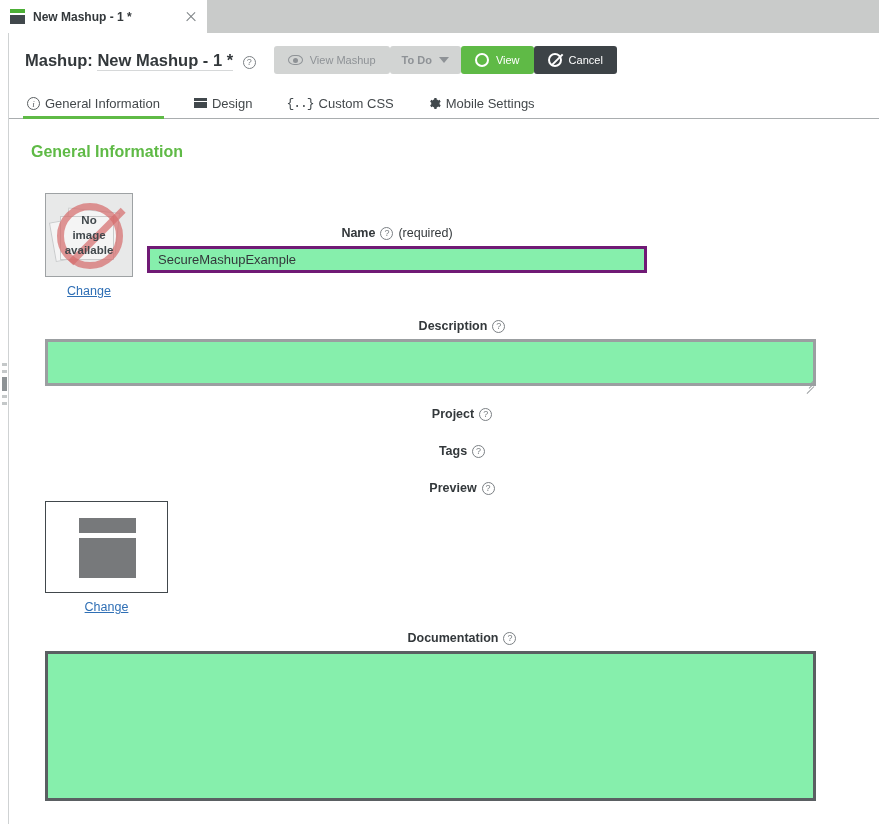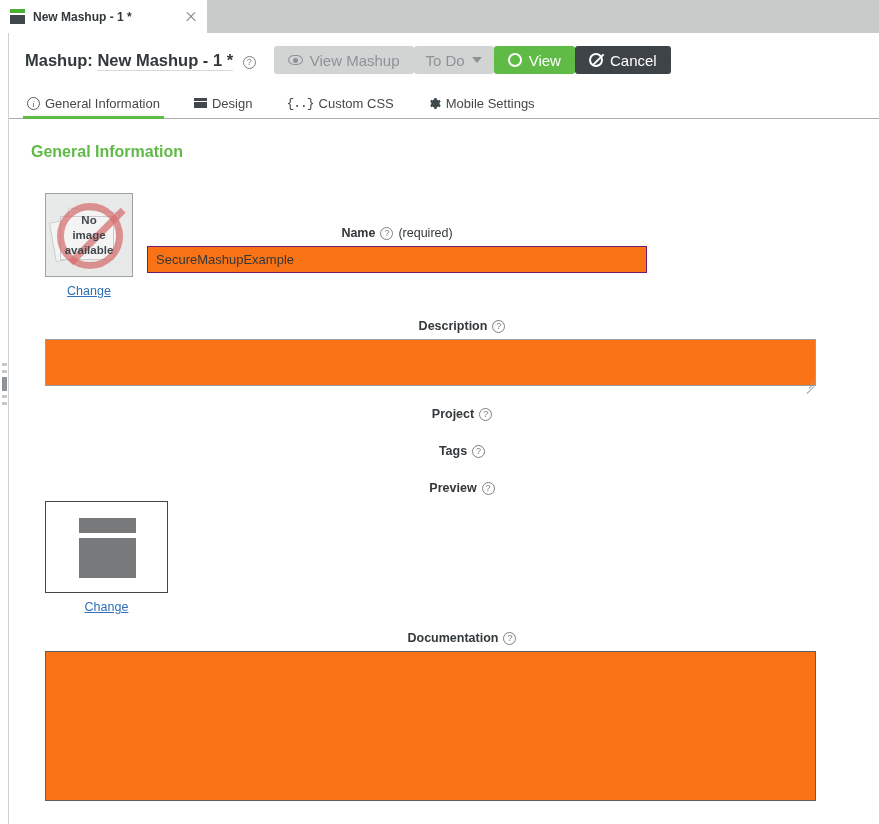--- a/index.html
+++ b/index.html
@@ -132,35 +132,35 @@
 
   .btn {
     display: inline-flex;
     align-items: center;
     justify-content: center;
     gap: 7px;
     height: 28px;
     padding: 0 14px;
     border: none;
     border-radius: 3px;
-    font-size: 15px;
+    font-size: 11px;
     font-family: "Liberation Sans", sans-serif;
     cursor: pointer;
     white-space: nowrap;
   }
   .btn-disabled {
     background: #d2d4d3;
     color: #8e9296;
     cursor: default;
   }
   .btn-primary { background: #5fba46; color: #ffffff; }
   .btn-dark    { background: #3d4347; color: #ffffff; }
 
   .btn-view { margin-left: 18px; }
-  .btn-todo { padding: 14px 12px; }
+  .btn-todo { padding: 14px 12px; font-weight: bold; }
 
   
   .ico-eye {
     width: 15px; height: 10px;
     position: relative;
     flex: 0 0 auto;
   }
   .ico-eye::before {
     content: "";
     position: absolute; inset: 0;
@@ -354,22 +354,22 @@
   }
   .field-label .req {
     font-weight: normal;
     color: #33383b;
   }
 
   input.text-input, textarea.text-input {
     font-family: "Liberation Sans", sans-serif;
     font-size: 13px;
     color: #33383b;
-    border: 1px solid #701a75;
-    background: #f97316;
+    border: 3px solid #701a75;
+    background: #86efac;
     padding: 5px 8px;
     outline: none;
   }
   input.name-input { width: 500px; height: 27px; }
 
   .field { padding-left: 36px; }
   .mt-desc { padding-top: 21px; }
   textarea.desc-input {
     width: 771px; height: 47px;
     resize: none;

